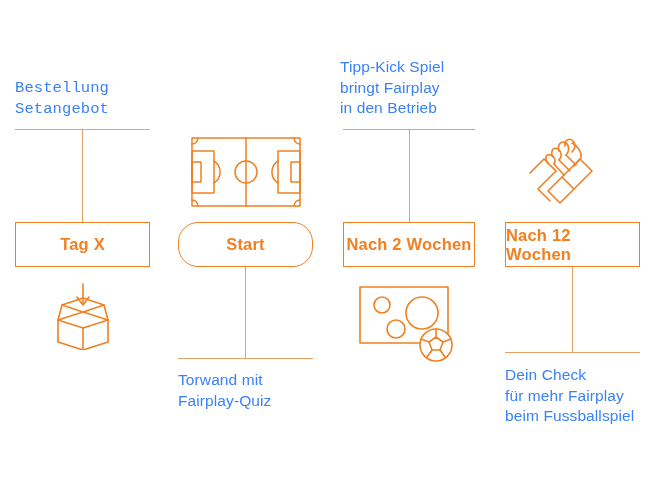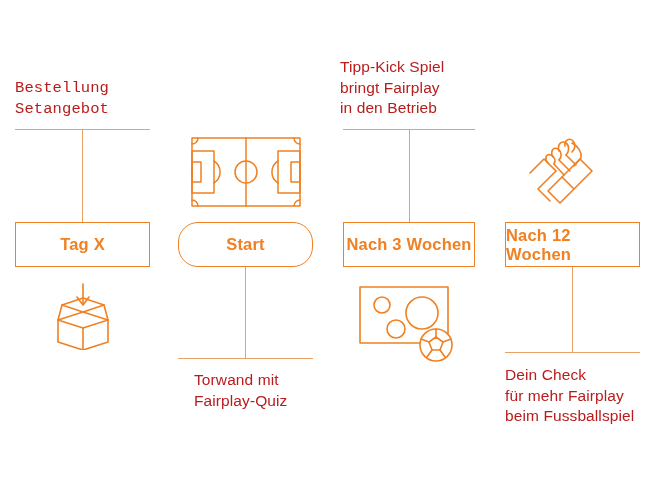--- a/index.html
+++ b/index.html
@@ -20,21 +20,21 @@
     height: 488px;
     background: #ffffff;
   }
   .col {
     position: absolute;
     top: 0;
     height: 488px;
   }
   .caption {
     position: absolute;
-    color: #b91c1c;
+    color: #3b82f6;
     font-size: 15.5px;
     line-height: 20.5px;
     letter-spacing: 0.1px;
     white-space: pre-line;
     font-family: "Liberation Sans", sans-serif;
   }
   .caption.top  { }
   .caption.bottom { }
 
   .rule {
@@ -121,35 +121,35 @@
         <path d="M110 64 A 6 6 0 0 0 104 70"></path>
       </svg>
     </div>
 
     <div class="milestone" style="left:178px; top:222px; width:135px; height:45px;border-radius:20px;">Start</div>
 
     <div class="vline" style="left:245px; top:267px; height:91px;"></div>
 
     <div class="rule" style="left:178px; top:358px; width:135px;"></div>
 
-    <div class="caption bottom" style="left:178px; top:370px; width:170px;margin-left:16px;">Torwand mit
+    <div class="caption bottom" style="left:178px; top:370px; width:170px;">Torwand mit
 Fairplay-Quiz</div>
   </div>
 
   <div class="col">
 
     <div class="caption top" style="left:340px; top:57px; width:175px;">Tipp-Kick Spiel
 bringt Fairplay
 in den Betrieb</div>
 
     <div class="rule" style="left:343px; top:129px; width:132px;"></div>
 
     <div class="vline" style="left:409px; top:129px; height:93px;"></div>
 
-    <div class="milestone" style="left:343px; top:222px; width:132px; height:45px;">Nach 3 Wochen</div>
+    <div class="milestone" style="left:343px; top:222px; width:132px; height:45px;">Nach 2 Wochen</div>
 
     <div class="icon" style="left:358px; top:285px;">
       <svg width="106" height="78" viewBox="0 0 106 78" fill="none" stroke="#F08022" stroke-width="1.6" stroke-linecap="round" stroke-linejoin="round">
         <rect x="2" y="2" width="88" height="56"></rect>
         <circle cx="24" cy="20" r="8"></circle>
         <circle cx="38" cy="44" r="9"></circle>
         <circle cx="64" cy="28" r="16"></circle>
 
         <circle cx="78" cy="60" r="16" fill="#ffffff"></circle>
         <polygon points="78,52 85,57 82,65 74,65 71,57"></polygon>

